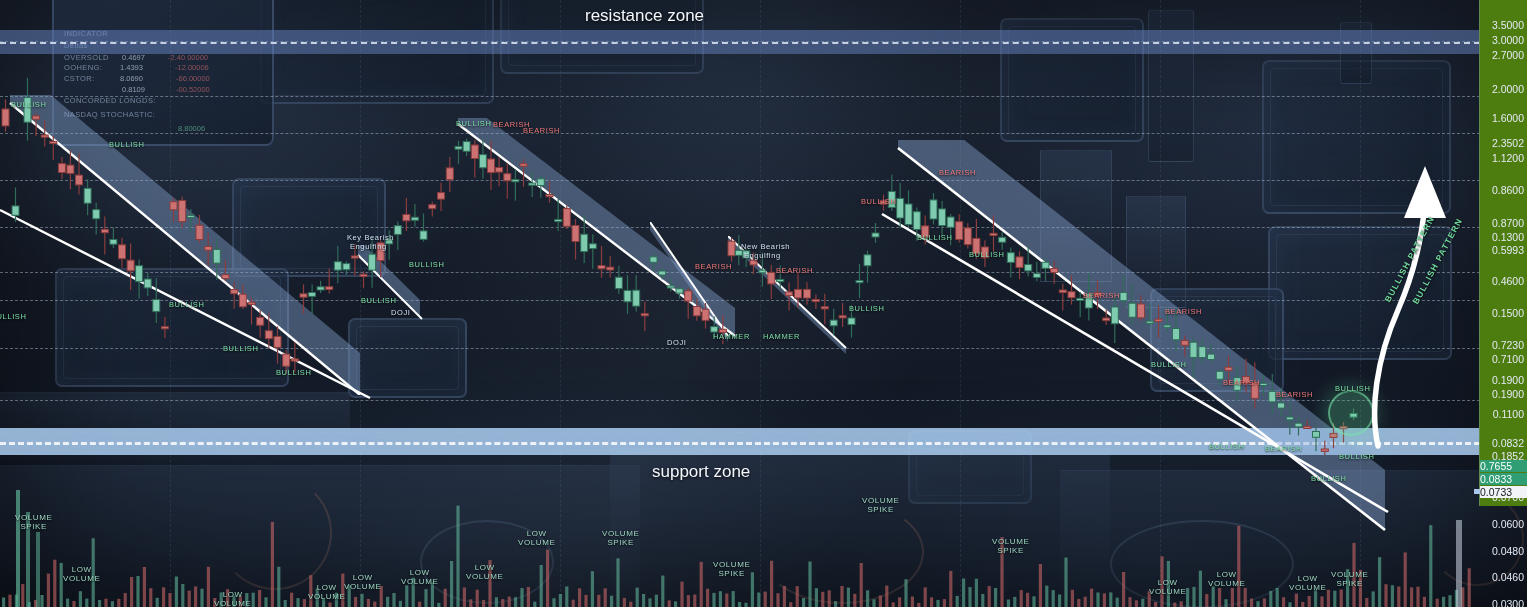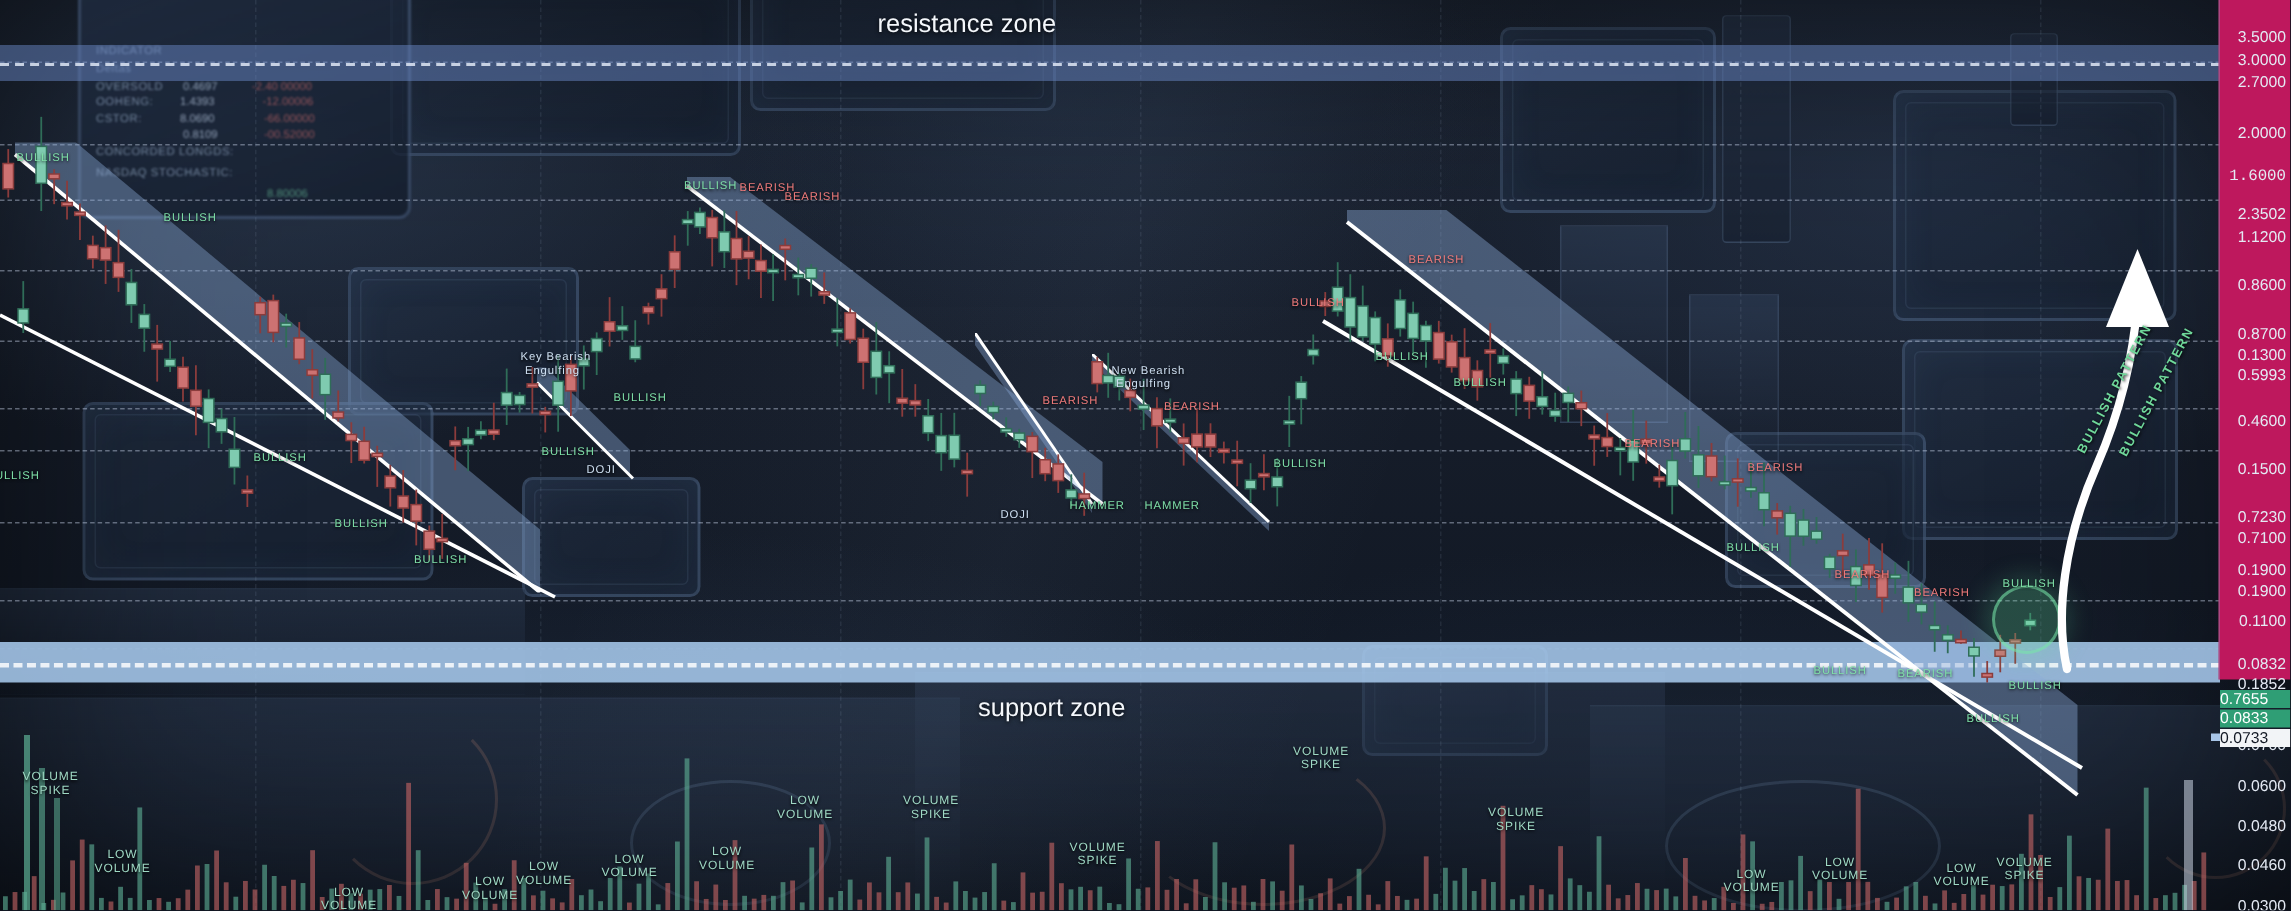--- a/index.html
+++ b/index.html
@@ -47,22 +47,22 @@
   .dval{position:absolute;font-size:7.5px;color:rgba(198,214,238,.66);filter:blur(.55px);}
   .dneg{position:absolute;font-size:7.5px;color:rgba(214,110,110,.62);filter:blur(.55px);}
   .dpos{position:absolute;font-size:7.5px;color:rgba(110,200,160,.62);filter:blur(.55px);}
 
   
   .hgrid{position:absolute;left:0;right:47px;height:0;
      border-top:1px dashed rgba(205,218,238,.42);}
   .hgrid.dim{border-top-color:rgba(180,200,225,.17);}
   .vgrid{position:absolute;top:0;bottom:0;width:0;border-left:1px dashed rgba(180,200,225,.10);}
 
-  .axis{position:absolute;right:0;top:0;width:47px;height:453px;
-     background:#be185d;border-left:1px solid rgba(140,165,200,.35);}
+  .axis{position:absolute;right:0;top:0;width:47px;height:506px;
+     background:#4d7c0f;border-left:1px solid rgba(140,165,200,.35);}
   .tick{position:absolute;right:3px;font-size:10.5px;color:#e4eaf4;white-space:nowrap;
      text-align:right;width:44px;}
   .badge{position:absolute;right:0;width:47px;font-size:10.5px;text-align:left;}
   .badge.green{background:#2f9e75;color:#ffffff;}
   .badge.white{background:#f2f4f7;color:#121824;}
   .badge.white:before{content:"";position:absolute;left:-6px;top:3px;width:6px;height:5px;
      background:#a8c6e8;}
 
   
   .zone{position:absolute;left:0;right:47px;}
@@ -903,21 +903,21 @@
         <div>SPIKE</div>
       </div>
     </div>
 
   <div class="axis">
     <div id="ticks">
         <div class="tick" style="top: 19px;">3.5000</div>
         <div class="tick" style="top: 34px;">3.0000</div>
         <div class="tick" style="top: 49px;">2.7000</div>
         <div class="tick" style="top: 83px;">2.0000</div>
-        <div class="tick" style="top: 112px; font-family: Liberation Mono, monospace;">1.6000</div>
+        <div class="tick" style="top: 112px;">1.6000</div>
         <div class="tick" style="top: 137px;">2.3502</div>
         <div class="tick" style="top: 152px;">1.1200</div>
         <div class="tick" style="top: 184px;">0.8600</div>
         <div class="tick" style="top: 217px;">0.8700</div>
         <div class="tick" style="top: 231px;">0.1300</div>
         <div class="tick" style="top: 244px;">0.5993</div>
         <div class="tick" style="top: 275px;">0.4600</div>
         <div class="tick" style="top: 307px;">0.1500</div>
         <div class="tick" style="top: 339px;">0.7230</div>
         <div class="tick" style="top: 353px;">0.7100</div>

